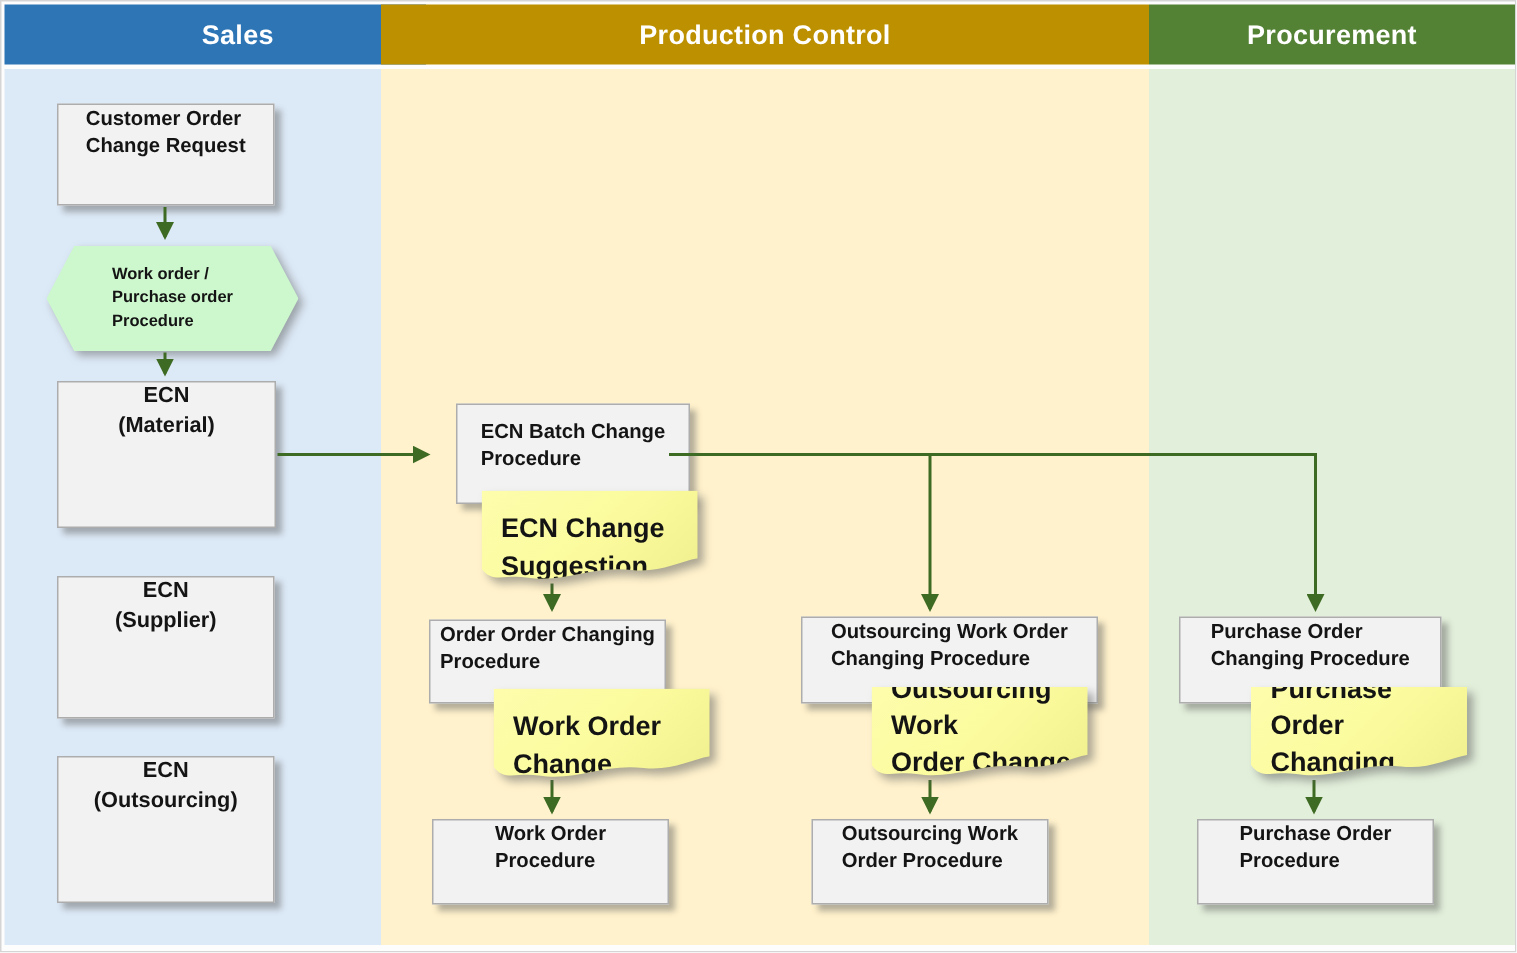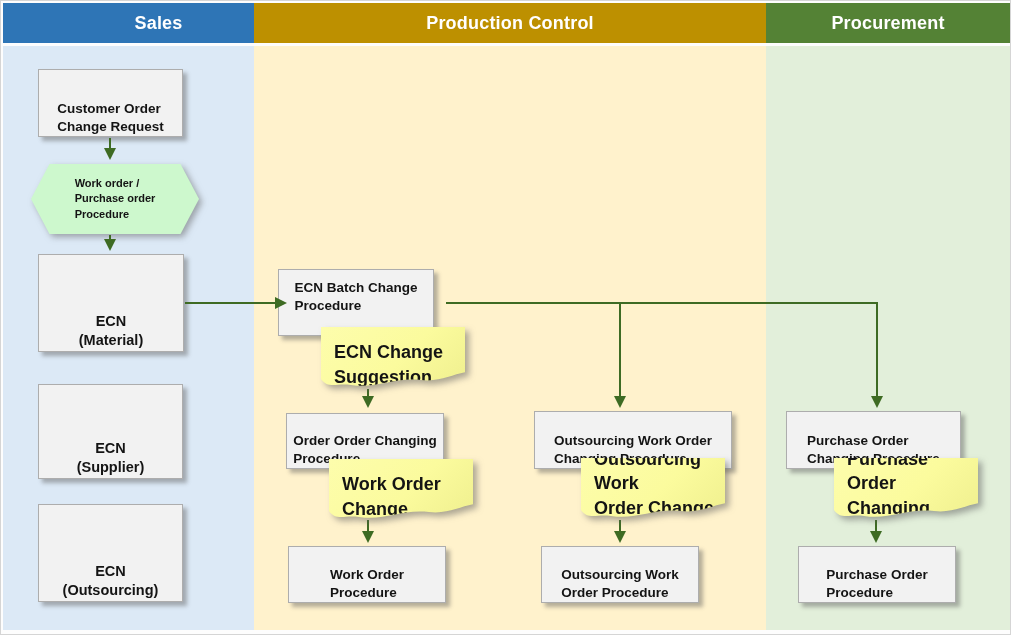--- a/index.html
+++ b/index.html
@@ -23,31 +23,31 @@
   
   .lane-body{position:absolute; top:45px; height:584px;}
   .ln-sales{left:2px; width:251px; background:var(--sales-lane);}
   .ln-production{left:253px; width:512px; background:var(--production-lane);}
   .ln-procurement{left:765px; width:244px; background:var(--procurement-lane);}
   
   svg.connectors{position:absolute; left:0; top:0; z-index:3; pointer-events:none;}
   .edge{stroke:var(--arrow); stroke-width:2; fill:none;}
   .arrowhead{fill:var(--arrow);}
   
-  .node{position:absolute; z-index:2; display:flex; align-items:flex-end; justify-content:center;
+  .node{position:absolute; z-index:2; display:flex; align-items:flex-start; justify-content:center;
     background:var(--box-fill); border:1px solid #ADADAD; box-sizing:border-box;
     box-shadow:4px 4px 4px rgba(90,90,90,.45);
     color:var(--node-text); font-weight:700; font-size:13.5px; line-height:1.35;}
   .node .lbl{white-space:pre-line; text-align:left;}
   .node.center .lbl{text-align:center;}
   .n-customer{left:37px; top:68px; width:145px; height:68px;}
   .n-ecn-material{left:37px; top:253px; width:146px; height:98px; font-size:14.5px;}
   .n-ecn-supplier{left:37px; top:383px; width:145px; height:95px; font-size:14.5px;}
   .n-ecn-outsourcing{left:37px; top:503px; width:145px; height:98px; font-size:14.5px;}
-  .n-ecn-batch{left:277px; top:268px; width:156px; height:67px; align-items:flex-start; padding-top:9px;}
+  .n-ecn-batch{left:303px; top:268px; width:156px; height:67px; align-items:flex-start; padding-top:9px;}
   .n-wocp{left:285px; top:412px; width:158px; height:56px;}
   .n-wop{left:287px; top:545px; width:158px; height:57px;}
   .n-owocp{left:533px; top:410px; width:198px; height:58px;}
   .n-owop{left:540px; top:545px; width:158px; height:57px;}
   .n-pocp{left:785px; top:410px; width:175px; height:58px;}
   .n-pop{left:797px; top:545px; width:158px; height:57px;}
   
   .hex-wrap{position:absolute; left:30px; top:163px; width:168px; height:70px; z-index:2;
     filter:drop-shadow(3px 3px 3px rgba(90,90,90,.5));}
   .hex{width:100%; height:100%; background:var(--hex-fill);

